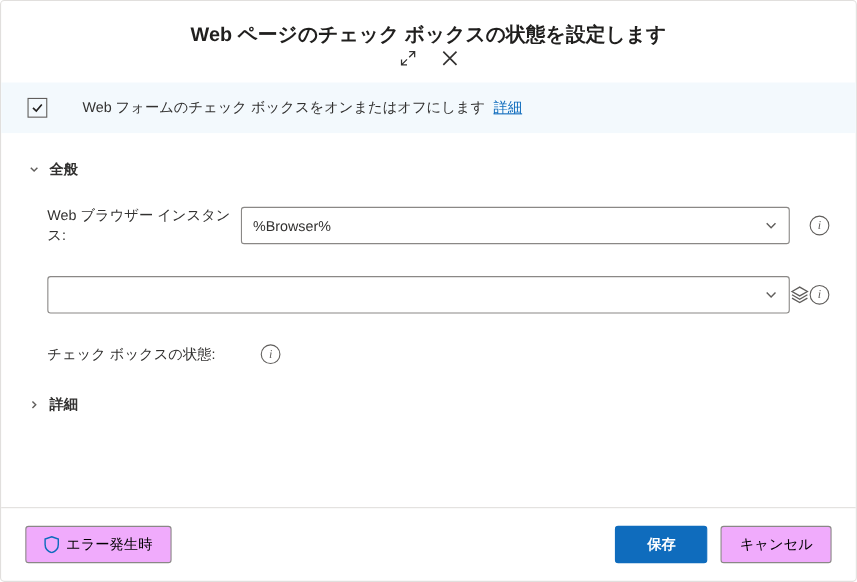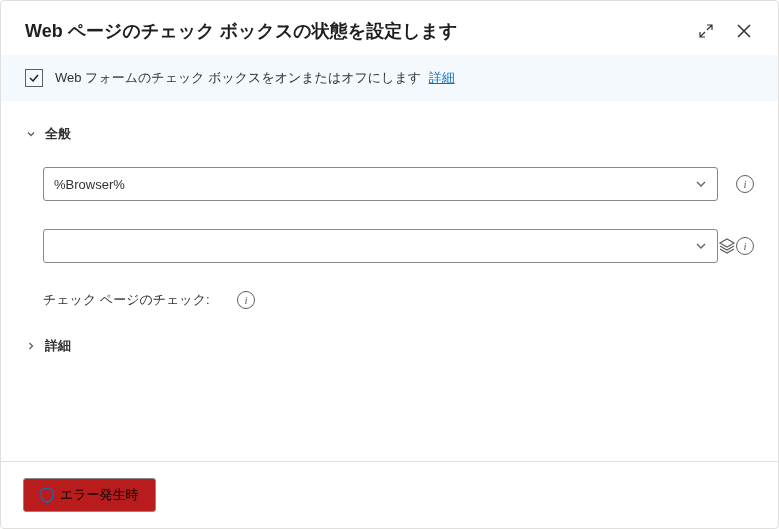--- a/index.html
+++ b/index.html
@@ -14,20 +14,21 @@
       border-radius: 4px;
       display: flex;
       flex-direction: column;
       overflow: hidden;
     }
     .header {
       display: flex;
       align-items: center;
       justify-content: space-between;
       padding: 18px 24px 12px 24px;
+      flex-direction: column;
     }
     .title {
       font-size: 18px;
       font-weight: 600;
       color: #201f1e;
     }
     .header-actions {
       display: flex;
       gap: 18px;
       align-items: center;
@@ -52,20 +53,21 @@
       width: 18px;
       height: 18px;
       border: 1px solid #605e5c;
       display: flex;
       align-items: center;
       justify-content: center;
       flex-shrink: 0;
     }
     .banner-text {
       color: #323130;
+      margin-left: 20px;
     }
     .link {
       color: #0f6cbd;
       text-decoration: underline;
       cursor: pointer;
       margin-left: 4px;
     }
     .content {
       flex: 1;
       padding: 24px;
@@ -153,21 +155,21 @@
       padding: 16px 22px;
       display: flex;
       align-items: center;
       justify-content: space-between;
     }
     .btn {
       height: 34px;
       padding: 0 16px;
       border: 1px solid #8a8886;
       border-radius: 3px;
-      background: #b91c1c;
+      background: #f0abfc;
       cursor: pointer;
       font-size: 13px;
       display: flex;
       align-items: center;
       gap: 6px;
       font-family: inherit;
     }
     .btn-primary {
       background: #0f6cbd;
       border-color: #0f6cbd;
@@ -217,20 +219,21 @@
   <div class="section-header">
     <span class="chevron">
       <svg width="10" height="10" viewBox="0 0 10 10" stroke="#605e5c" fill="none" stroke-width="1.3">
         <path d="M2 3.5 L5 6.5 L8 3.5"></path>
       </svg>
     </span>
     <span>全般</span>
   </div>
 
   <div class="form-row">
+    <div class="form-label">Web ブラウザー インスタンス:</div>
     <div class="form-control-wrap">
       <div class="dropdown">
         <span class="dropdown-value">%Browser%</span>
         <svg width="12" height="12" viewBox="0 0 12 12" stroke="#605e5c" fill="none" stroke-width="1.3">
           <path d="M2 4 L6 8 L10 4"></path>
         </svg>
       </div>
       <span class="icon-spacer"></span>
       <div class="info-icon">i</div>
     </div>
@@ -249,21 +252,21 @@
           <path d="M2 6 L9 2 L16 6 L9 10 Z"></path>
           <path d="M2 9 L9 13 L16 9"></path>
           <path d="M2 12 L9 16 L16 12"></path>
         </svg>
       </div>
       <div class="info-icon">i</div>
     </div>
   </div>
 
   <div class="form-row">
-    <div class="form-label">チェック ページのチェック:</div>
+    <div class="form-label">チェック ボックスの状態:</div>
     <div class="form-control-wrap">
       <span class="icon-spacer"></span>
       <div class="info-icon">i</div>
     </div>
   </div>
 
   <div class="section-header collapsed">
     <span class="chevron">
       <svg width="10" height="10" viewBox="0 0 10 10" stroke="#605e5c" fill="none" stroke-width="1.3">
         <path d="M3.5 2 L6.5 5 L3.5 8"></path>
@@ -274,13 +277,21 @@
 
 </div>
 
 <div class="footer">
   <button class="btn">
     <svg width="14" height="16" viewBox="0 0 14 16" stroke="#0f6cbd" fill="none" stroke-width="1.3">
       <path d="M7 1 L13 3 V8 C13 12 10 14.5 7 15.5 C4 14.5 1 12 1 8 V3 Z"></path>
     </svg>
     <span>エラー発生時</span>
   </button>
+  <div class="footer-right">
+    <button class="btn btn-primary">
+      <span>保存</span>
+    </button>
+    <button class="btn">
+      <span>キャンセル</span>
+    </button>
+  </div>
 </div>
 
 </body></html>

